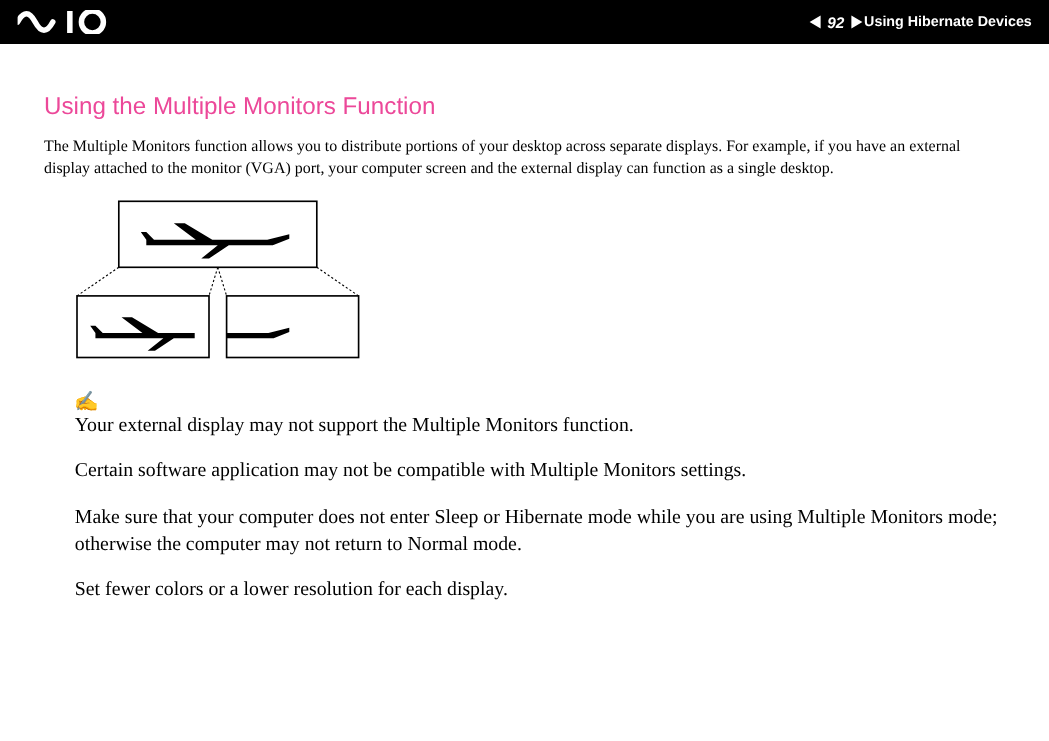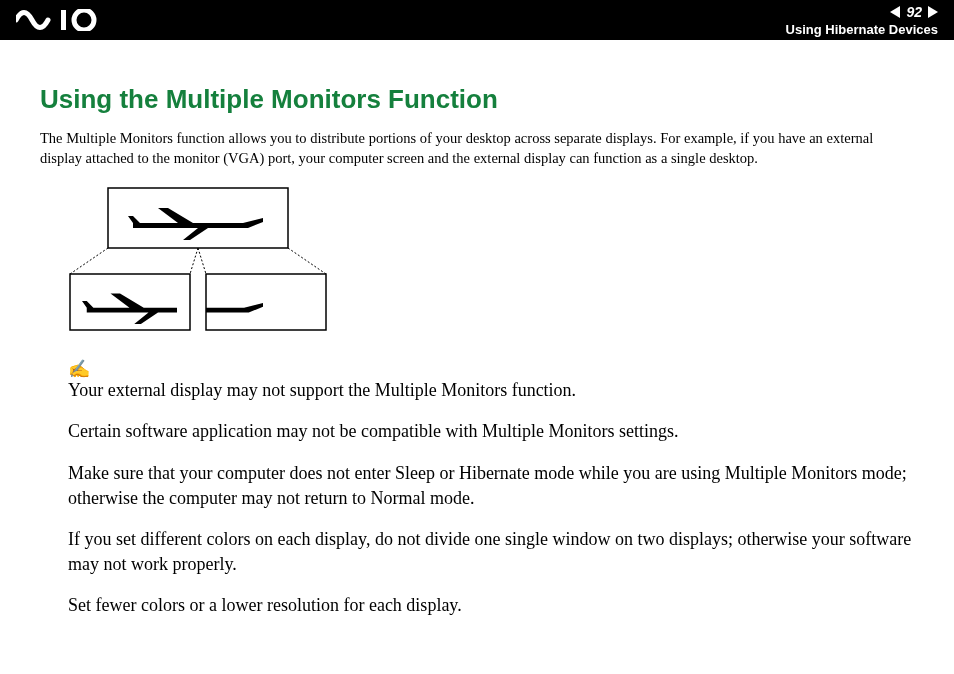--- a/index.html
+++ b/index.html
@@ -24,34 +24,34 @@
     display: flex;
     align-items: center;
     height: 100%;
   }
   .nav-row {
     display: flex;
     align-items: center;
     gap: 4px;
     margin-left: auto;
   }
-  .page-nav-wrapper { display:flex; flex-direction:column; align-items:flex-start; gap:2px;}
+  .page-nav-wrapper { display:flex; align-items:flex-start; gap:2px;}
   .nav-arrow { width:0; height:0; display:inline-block;}
   .nav-arrow.left { border-top:6px solid transparent; border-bottom:6px solid transparent; border-right:10px solid #fff;}
   .nav-arrow.right { border-top:6px solid transparent; border-bottom:6px solid transparent; border-left:10px solid #fff;}
   .page-number { font-size: 14px; font-style: italic; font-weight: bold; padding: 0 2px; }
   .section-title { font-size: 13px; font-weight: bold; }
   .content {
     padding: 44px 40px 20px 40px;
   }
   h1 {
-    font-size: 26px;
-    font-weight: bold;
+    font-size: 22px;
+    font-weight: normal;
     margin-bottom: 14px;
-    color: #15803d;
+    color: #ec4899;
   }
   .body-text {
     font-size: 14.5px;
     line-height: 1.35;
     margin-bottom: 10px;
     color: #000;
     font-family: Liberation Serif, serif;
   }
   .diagram {
     margin: 18px 0 18px 28px;
@@ -122,15 +122,14 @@
       <g transform="translate(138,98) scale(0.95)">
         <path d="M0 25 L40 25 L60 20 L60 24 L45 30 L0 30 Z" fill="#000"></path>
       </g>
     </svg>
   </div>
 
   <div class="note-icon">✍</div>
   <p class="note-text first">Your external display may not support the Multiple Monitors function.</p>
   <p class="note-text">Certain software application may not be compatible with Multiple Monitors settings.</p>
   <p class="note-text">Make sure that your computer does not enter Sleep or Hibernate mode while you are using Multiple Monitors mode; otherwise the computer may not return to Normal mode.</p>
-  <p class="note-text">If you set different colors on each display, do not divide one single window on two displays; otherwise your software may not work properly.</p>
   <p class="note-text">Set fewer colors or a lower resolution for each display.</p>
 </div>
 
 </body></html>

